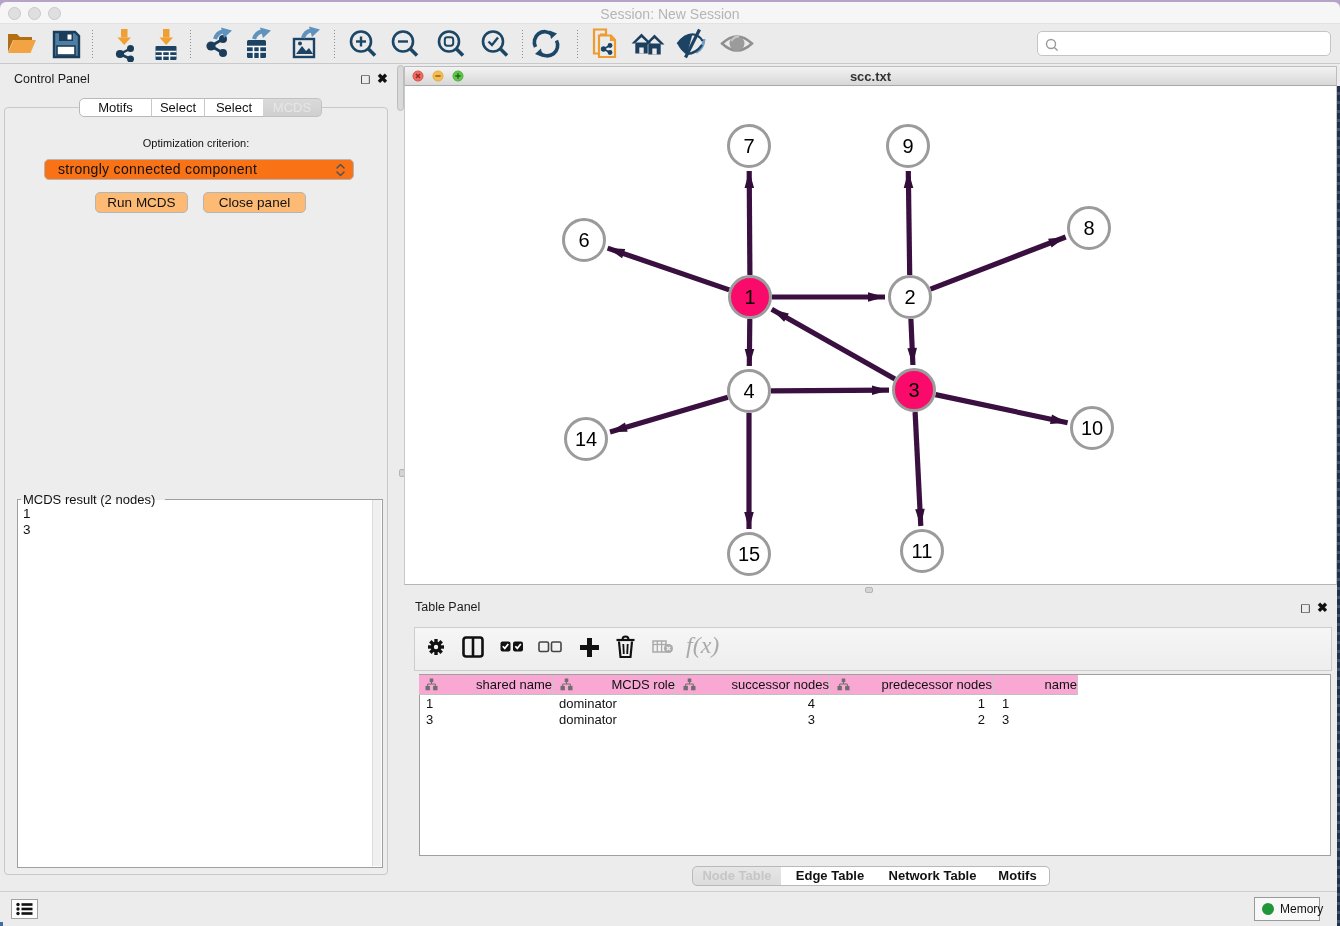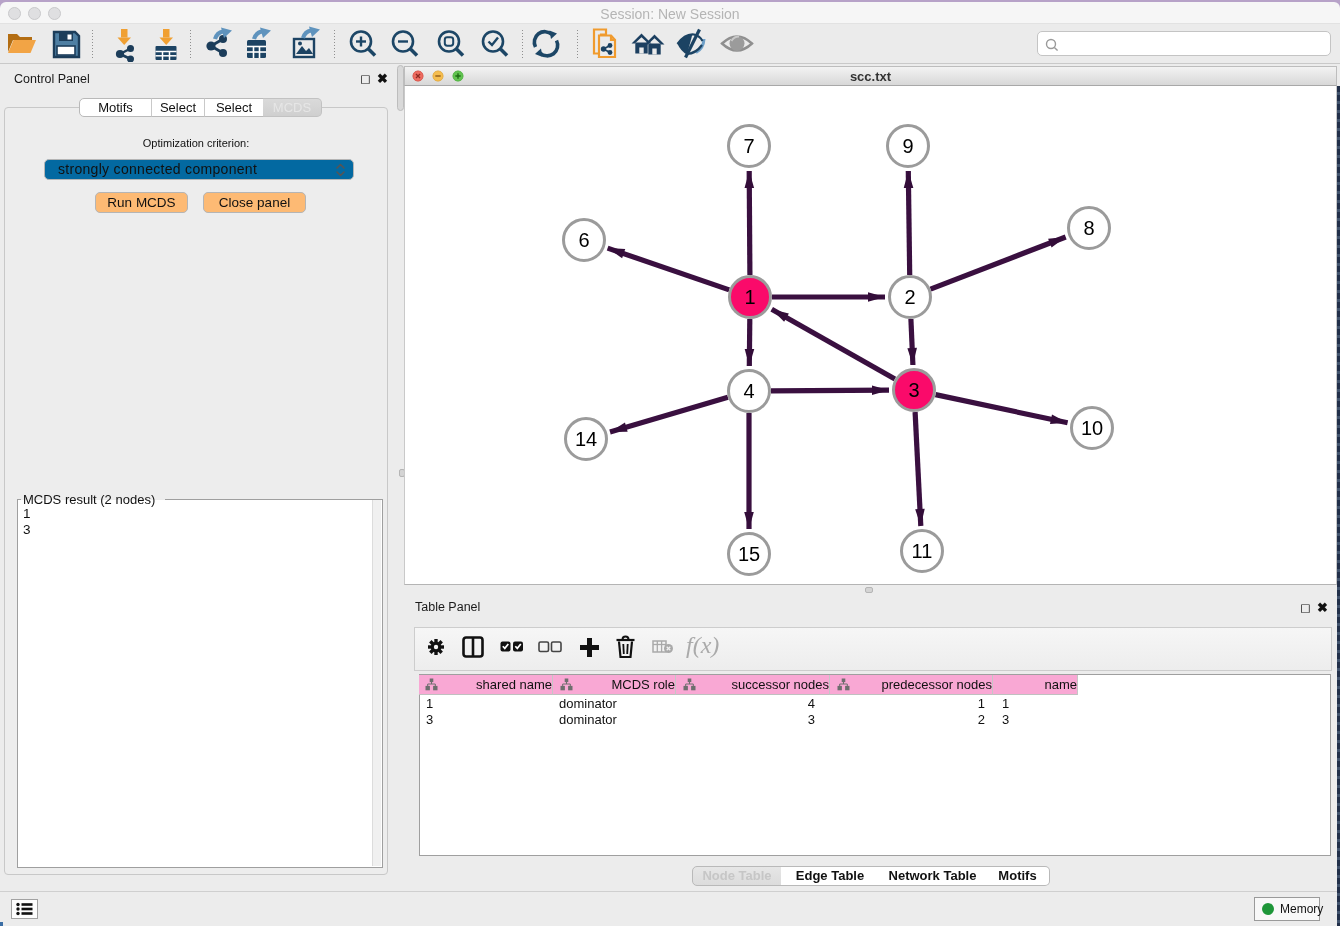--- a/index.html
+++ b/index.html
@@ -24,21 +24,21 @@
 .wbtn{position:absolute;font-size:13px;color:#111;}
 #tabs{left:79px;top:98px;height:19px;}
 .tab{position:absolute;top:0;height:19px;background:#fff;border:1px solid #b9b9b9;
  font-size:13px;color:#111;text-align:center;line-height:17px;}
 #tab-net{left:0;width:73px;border-radius:5px 0 0 5px;}
 #tab-style{left:72px;width:54px;border-left:1px solid #c9c9c9;}
 #tab-select{left:125px;width:60px;border-left:1px solid #c9c9c9;}
 #tab-mcds{left:184px;width:59px;border-left:none;background:linear-gradient(#dcdcdc,#d2d2d2);
  color:#e6e6e6;border-radius:0 5px 5px 0;border-color:#c2c2c2;background:linear-gradient(#dadada,#cfcfcf);}
 #optlabel{left:0;top:137px;width:392px;text-align:center;font-size:11px;color:#111;}
-#combo{left:44px;top:159px;width:310px;height:21px;background:#0369a1;border:1px solid #b5b5b5;border-radius:5px;
+#combo{left:44px;top:159px;width:310px;height:21px;background:#f97316;border:1px solid #b5b5b5;border-radius:5px;
  font-size:14px;color:#111;line-height:19px;padding-left:13px;letter-spacing:0.3px;}
 .btn{position:absolute;top:192px;height:21px;background:#fdba74;border:1px solid #b5b5b5;border-radius:5px;
  font-size:13.5px;color:#111;text-align:center;line-height:19px;}
 #fieldset{left:17px;top:499px;width:366px;height:369px;background:#fff;border:1px solid #9f9f9f;}
 #legend{left:22px;top:492px;font-size:13px;color:#111;padding:0 1px;}
 #legendmask{left:21px;top:499px;width:144px;height:1px;background:#ececec;}
 #fs-scroll{left:372px;top:500px;width:9px;height:366px;background:#f0f0f0;border-left:1px solid #dcdcdc;}
 #fs-text{left:23px;top:506px;font-size:13.5px;color:#111;line-height:16px;}
 #cp-sb{left:397px;top:65px;width:7px;height:46px;background:#d9d9d9;border:1px solid #bdbdbd;border-radius:4px;}
 #sphandle{left:399px;top:469px;width:6px;height:8px;background:#d4d4d4;border:1px solid #b5b5b5;border-radius:2px;}

